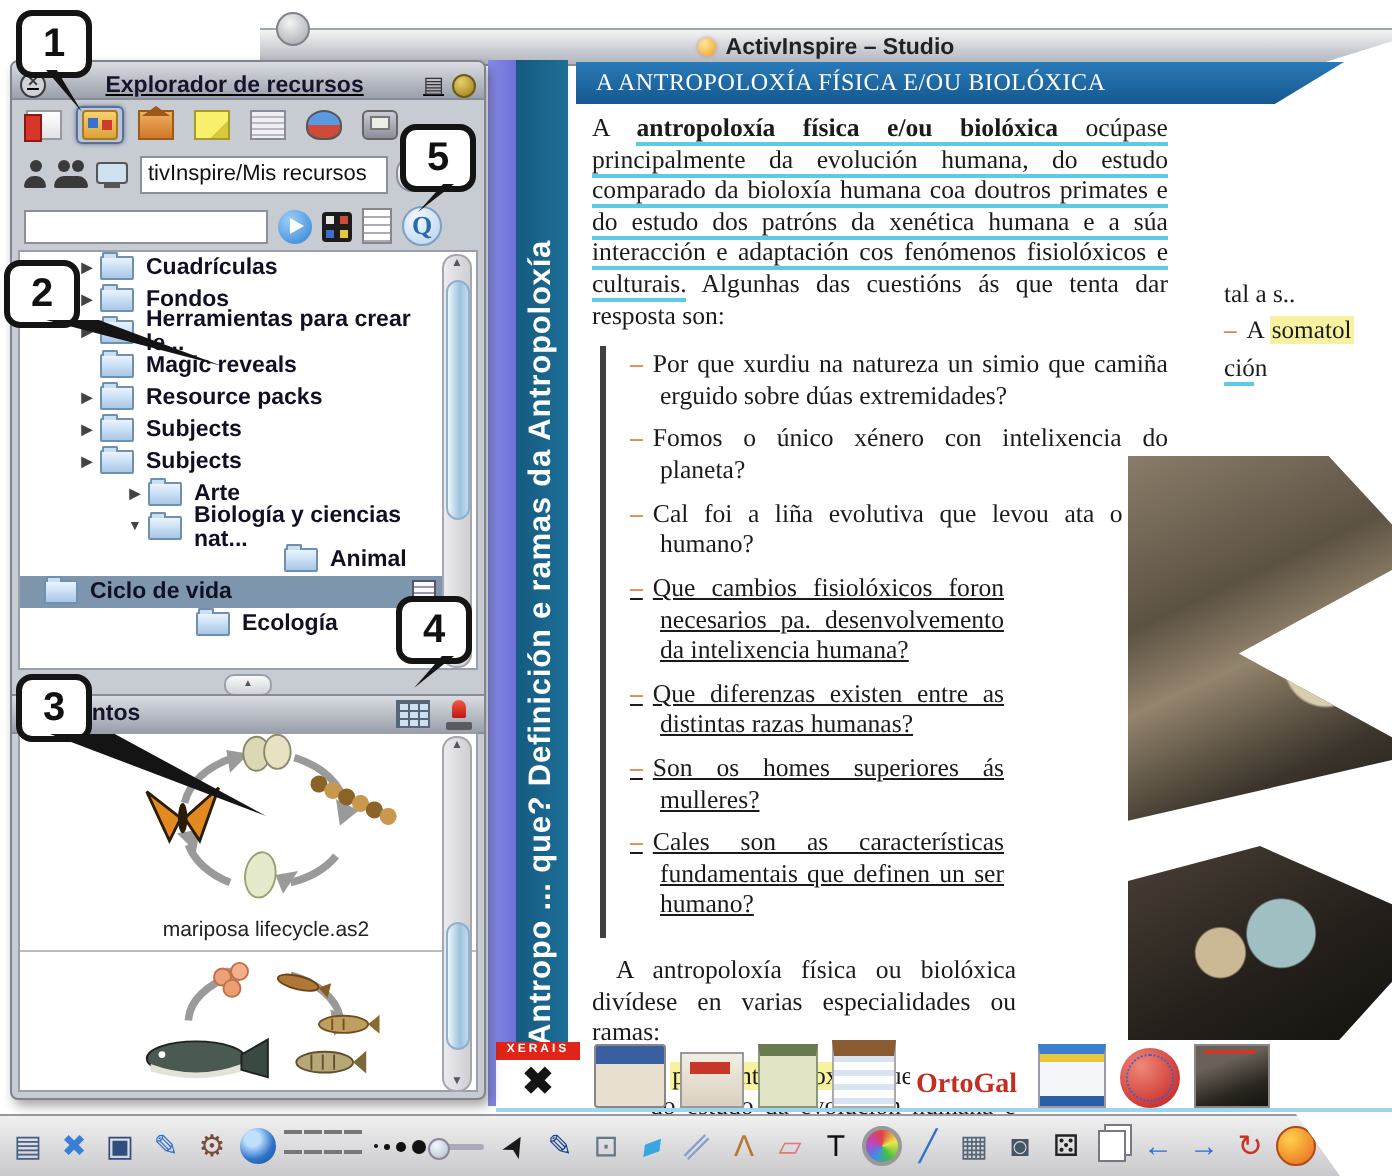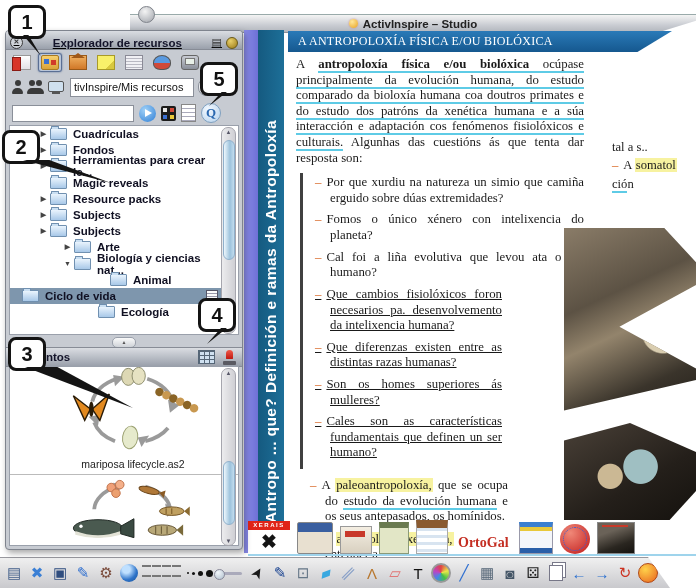--- a/index.html
+++ b/index.html
@@ -234,20 +234,21 @@
     <ul class="questions" id="questions">
         <li><span class="dash">–</span><span>Por que xurdiu na natureza un simio que camiña erguido sobre dúas extremidades?</span></li>
         <li><span class="dash">–</span><span>Fomos o único xénero con intelixencia do planeta?</span></li>
         <li><span class="dash">–</span><span>Cal foi a liña evolutiva que levou ata o ser humano?</span></li>
         <li class="narrow"><span class="dash">–</span><span>Que cambios fisiolóxicos foron necesarios pa. desenvolvemento da intelixencia humana?</span></li>
         <li class="narrow"><span class="dash">–</span><span>Que diferenzas existen entre as distintas razas humanas?</span></li>
         <li class="narrow"><span class="dash">–</span><span>Son os homes superiores ás mulleres?</span></li>
         <li class="narrow"><span class="dash">–</span><span>Cales son as características fundamentais que definen un ser humano?</span></li>
       </ul>
     <div class="doc-lower">
+      <p class="intro2">A antropoloxía física ou biolóxica divídese en varias especialidades ou ramas:</p>
       <ul class="branches" id="branches">
           <li><span class="dash">–</span><span>A </span><span class="hl">paleoantropoloxía,</span><span> que se ocupa do </span><span class="ul">estudo da evolución humana</span><span> e os seus antepasados, os homínidos.</span></li>
           <li><span class="dash">–</span><span>A </span><span class="hl">antropoloxía xenética,</span><span> que tenta entender a </span></li>
         </ul>
     </div>
   </div>
   <div class="frag" id="fragment">
       <div><span>tal a s..</span></div>
       <div><span class="dash">–</span><span>A </span><span class="hl">somatol</span></div>
       <div><span class="ul">ció</span><span>n</span></div>
@@ -449,21 +450,21 @@
         <div class="tree-row" title="Arte" style="padding-left: 52px;">
           <span class="tr-arrow">▶</span>
           <span class="folder"></span>
           <span>Arte</span>
         </div>
         <div class="tree-row" title="Biología y ciencias nat..." style="padding-left: 52px;">
           <span class="tr-arrow">▼</span>
           <span class="folder"></span>
           <span>Biología y ciencias nat...</span>
         </div>
-        <div class="tree-row" title="Animal" style="padding-left: 88px;">
+        <div class="tree-row" title="Animal" style="padding-left: 120px;">
           <span class="tr-arrow"></span>
           <span class="folder"></span>
           <span>Animal</span>
         </div>
         <div class="tree-row selected" title="Ciclo de vida" style="">
           <span class="tr-arrow"></span>
           <span class="folder"></span>
           <span>Ciclo de vida</span>
           <span class="clip-ic"></span>
         </div>

